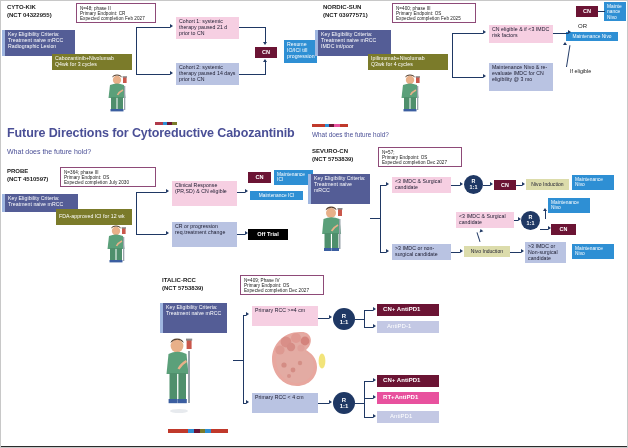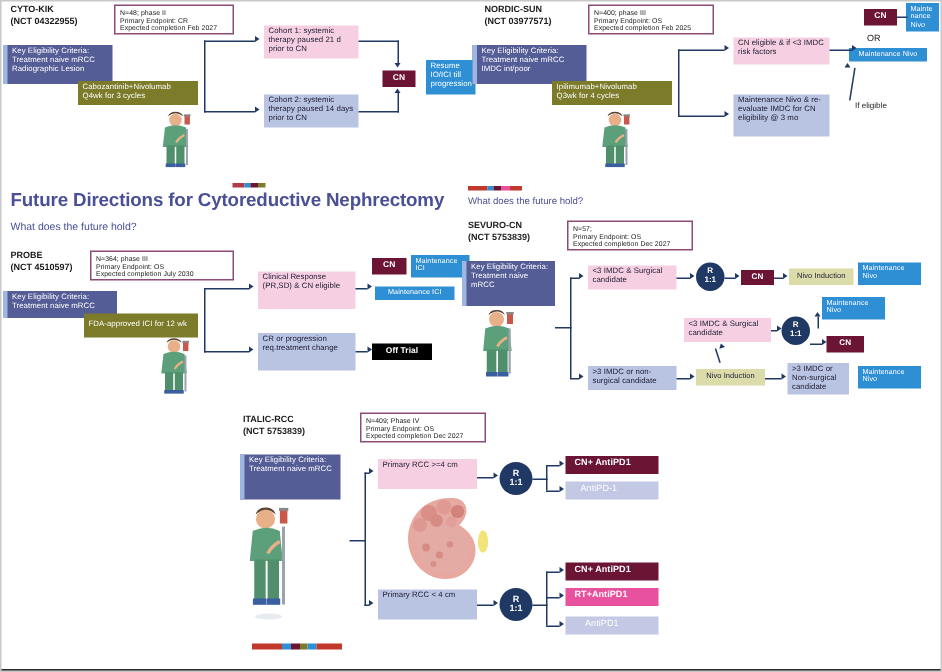--- a/index.html
+++ b/index.html
@@ -174,21 +174,21 @@
   <path d="M18 16 q-4 2 -5.5 5" stroke="#e8b089" stroke-width="1.6" fill="none"></path>
 </svg>
 
 <div class="logostrip" style="left:155px;top:122px;width:22px;">
   <i style="flex:1.6;background:#b03a4a"></i>
       <i style="flex:1;background:#2e8fd4"></i>
   <i style="flex:1;background:#6b1434"></i>
       <i style="flex:1;background:#7b7b2a"></i>
 </div>
 
-<div class="sec-title" style="left:7px;top:126px;">Future Directions for Cytoreductive Nephrectomy</div>
+<div class="sec-title" style="left:7px;top:126px;">Future Directions for Cytoreductive Cabozantinib</div>
 
 <div class="sub-q" style="left:7px;top:148px;">What does the future hold?</div>
 
 <div class="logostrip" style="left:312px;top:124px;width:36px;">
   <i style="flex:2.2;background:#c0392b"></i>
       <i style="flex:.8;background:#2e8fd4"></i>
   <i style="flex:.8;background:#6b1434"></i>
       <i style="flex:1;background:#e8519e"></i>
   <i style="flex:1.4;background:#c0392b"></i>
 </div>

